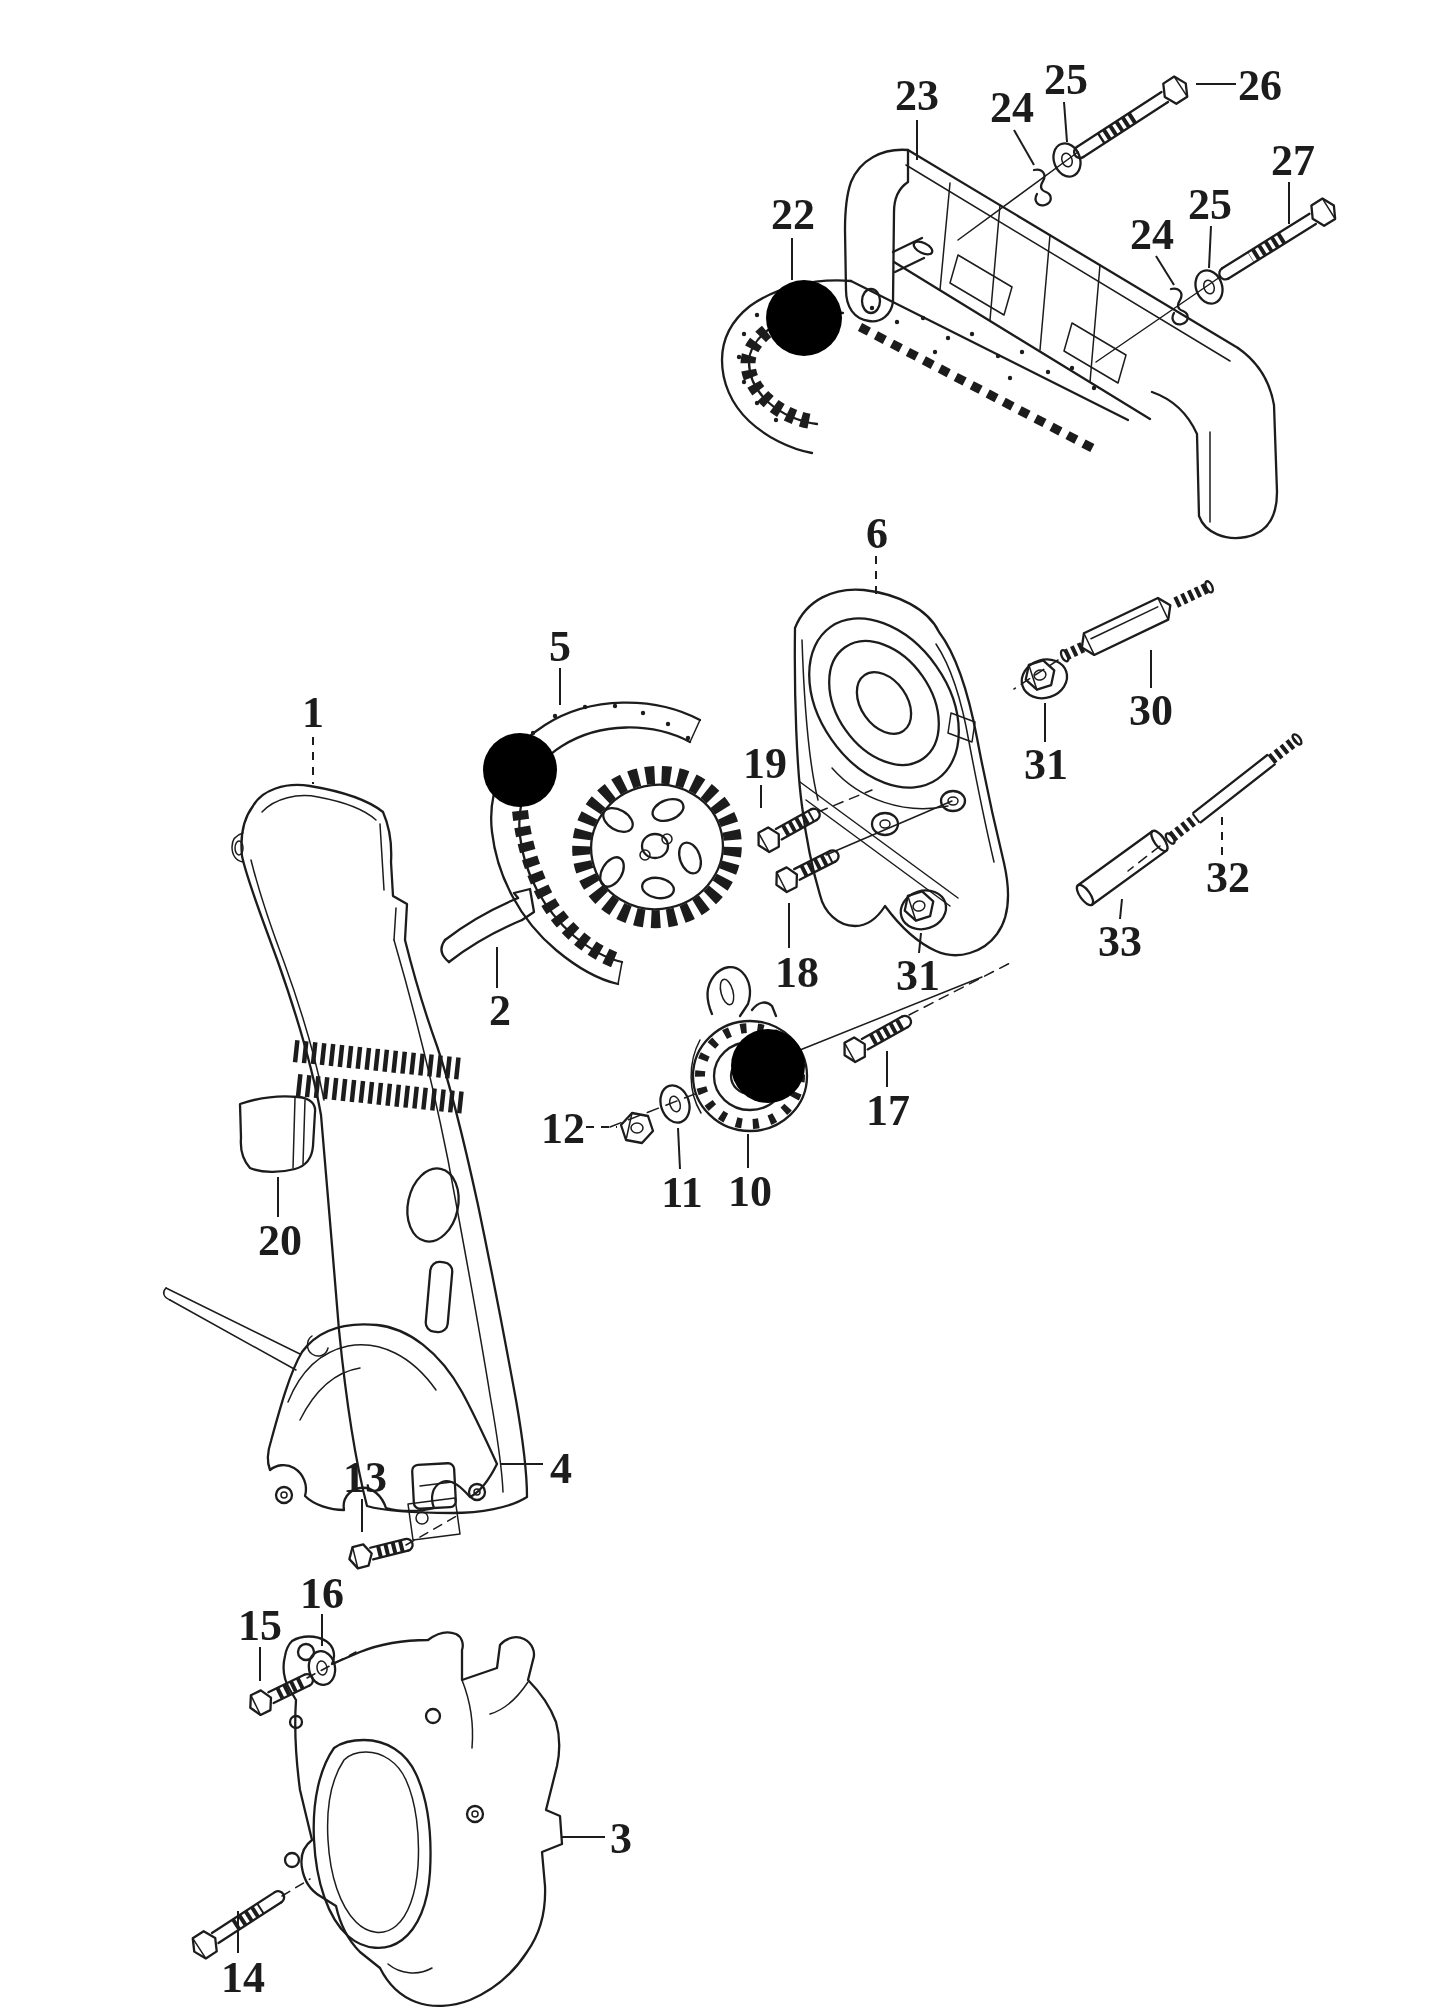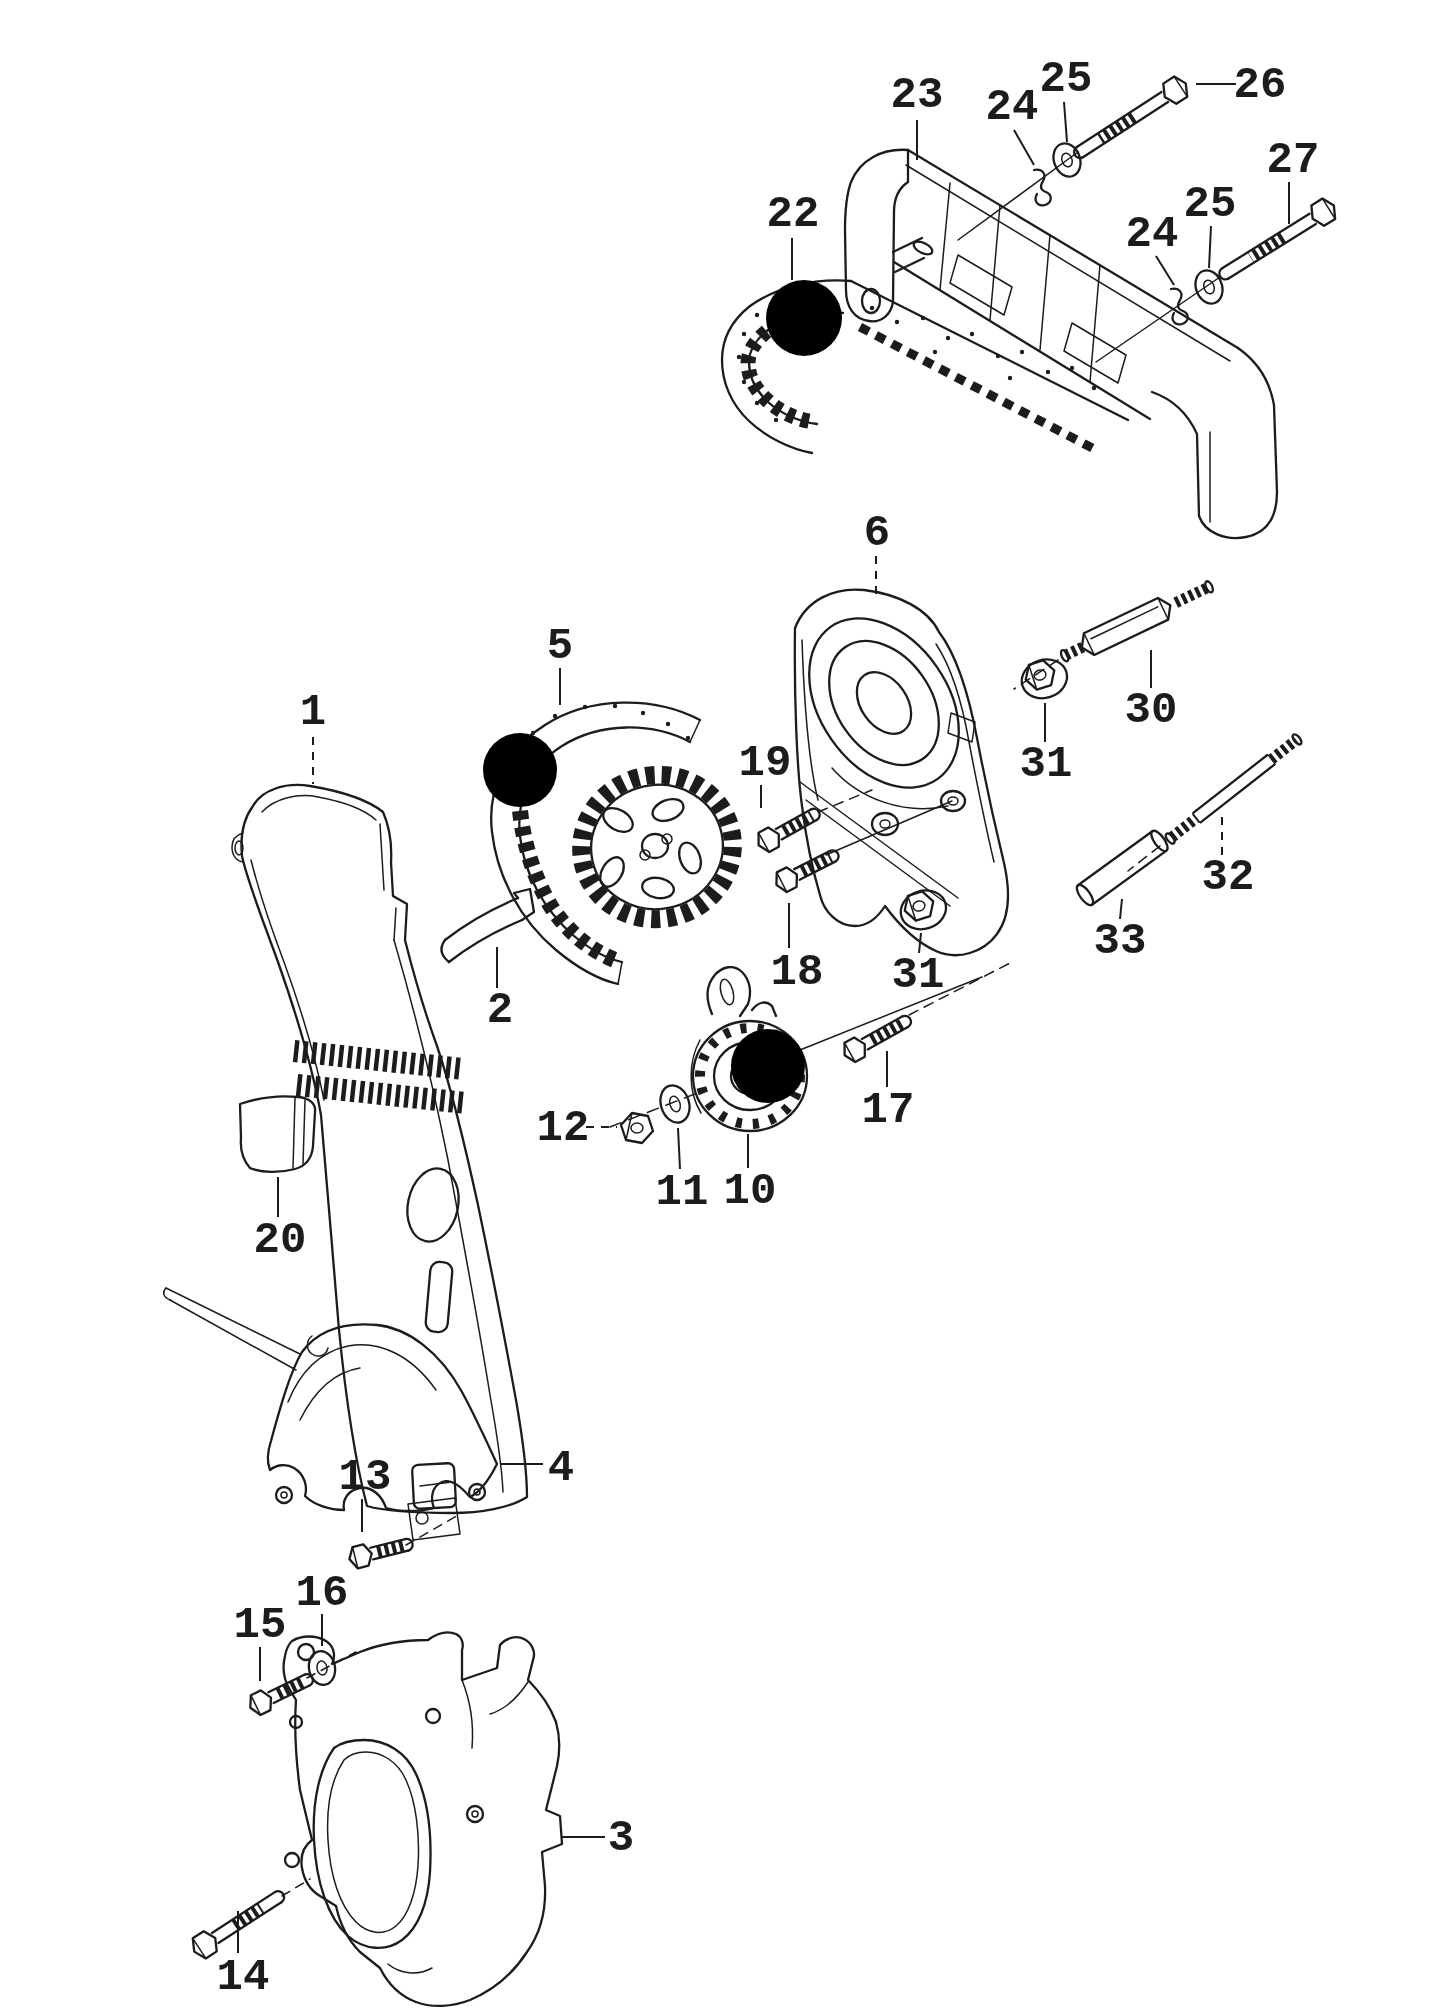--- a/index.html
+++ b/index.html
@@ -1,18 +1,18 @@
 <!DOCTYPE html>
 <html style="--ink: #1c1c1c; --bg: #ffffff;"><head>
 <meta charset="utf-8">
 <style>
   :root { --ink:#1c1c1c; --bg:#ffffff; }
   html,body { margin:0; padding:0; background:var(--bg); }
   .stage { position:relative; width:1445px; height:2012px; background:var(--bg); overflow:hidden;
-           font-family:Liberation Mono, monospace; }
+           font-family:Liberation Serif, serif; }
   svg { position:absolute; inset:0; display:block; }
   .ln   { fill:none; stroke:var(--ink); stroke-width:2.3; stroke-linecap:round; stroke-linejoin:round; }
   .thin { stroke-width:1.5; }
   .thr  { fill:none; stroke:var(--ink); stroke-width:11; stroke-dasharray:4 3.5; stroke-linecap:butt; }
   .teeth { fill:none; stroke:var(--ink); stroke-linecap:butt; }
   .stip { fill:var(--ink); stroke:none; }
   .callout-text { fill:var(--ink); font-weight:600; }
   .leader { stroke:var(--ink); stroke-width:2; fill:none; }
 </style>
 </head>

